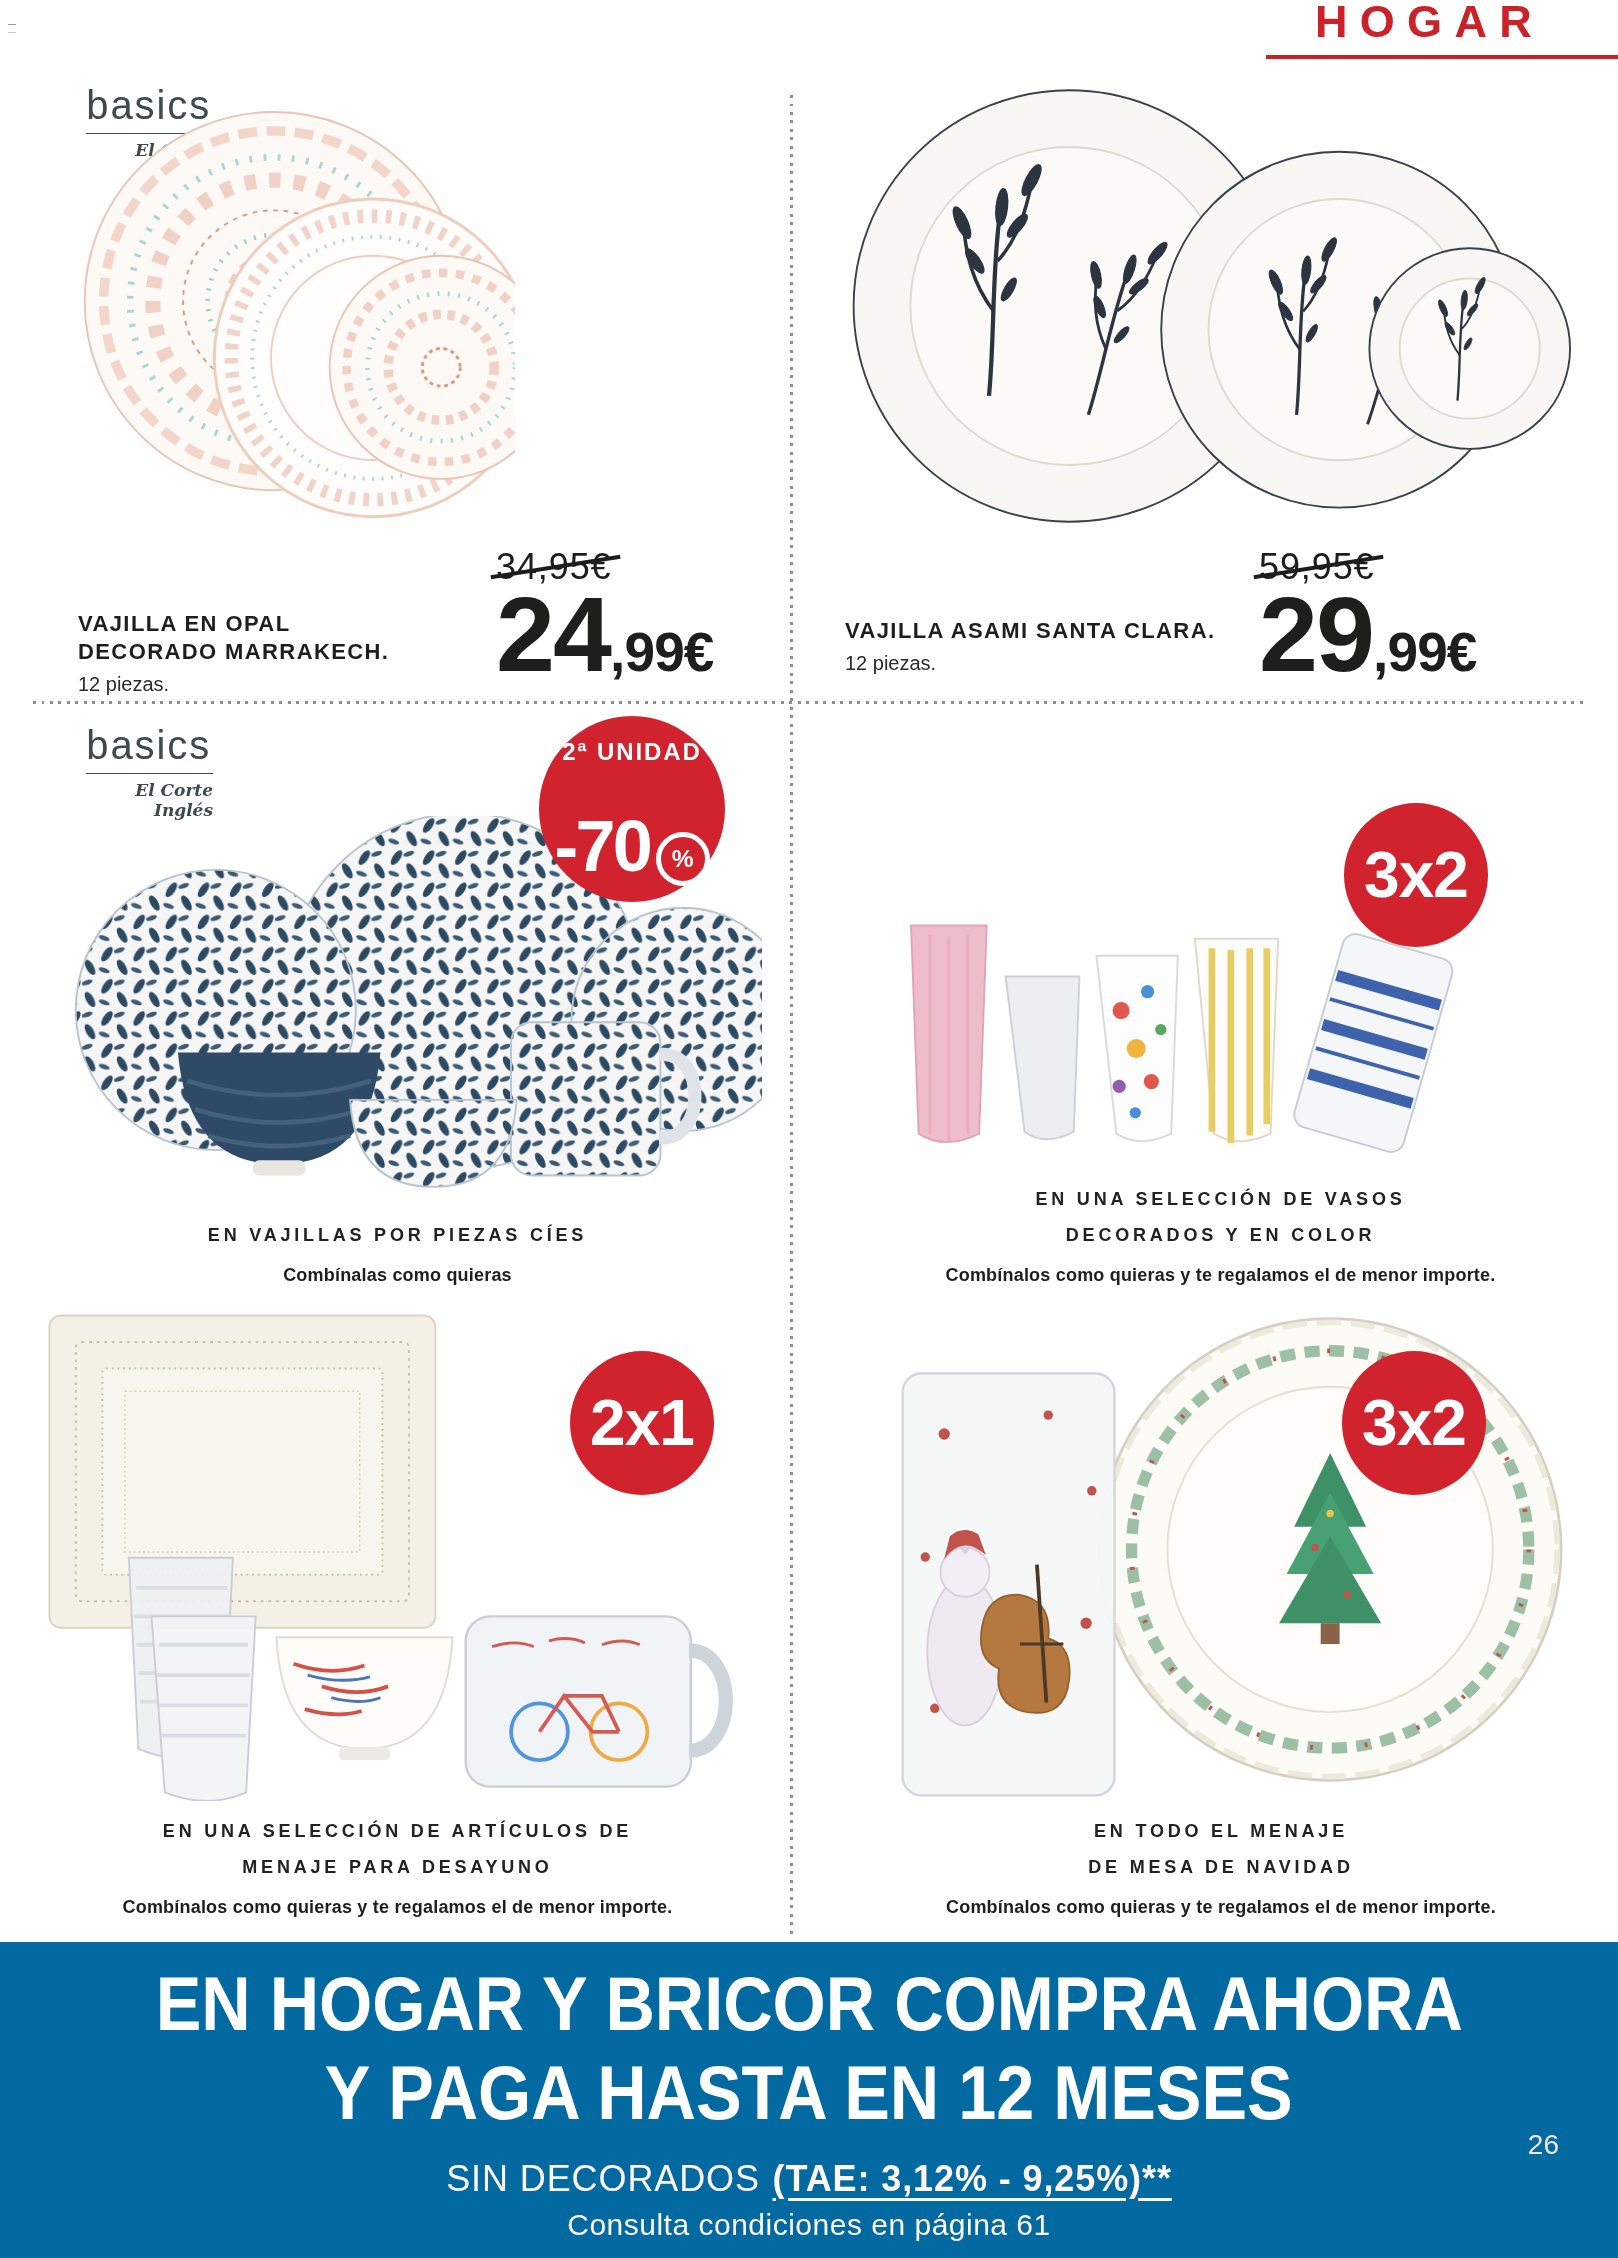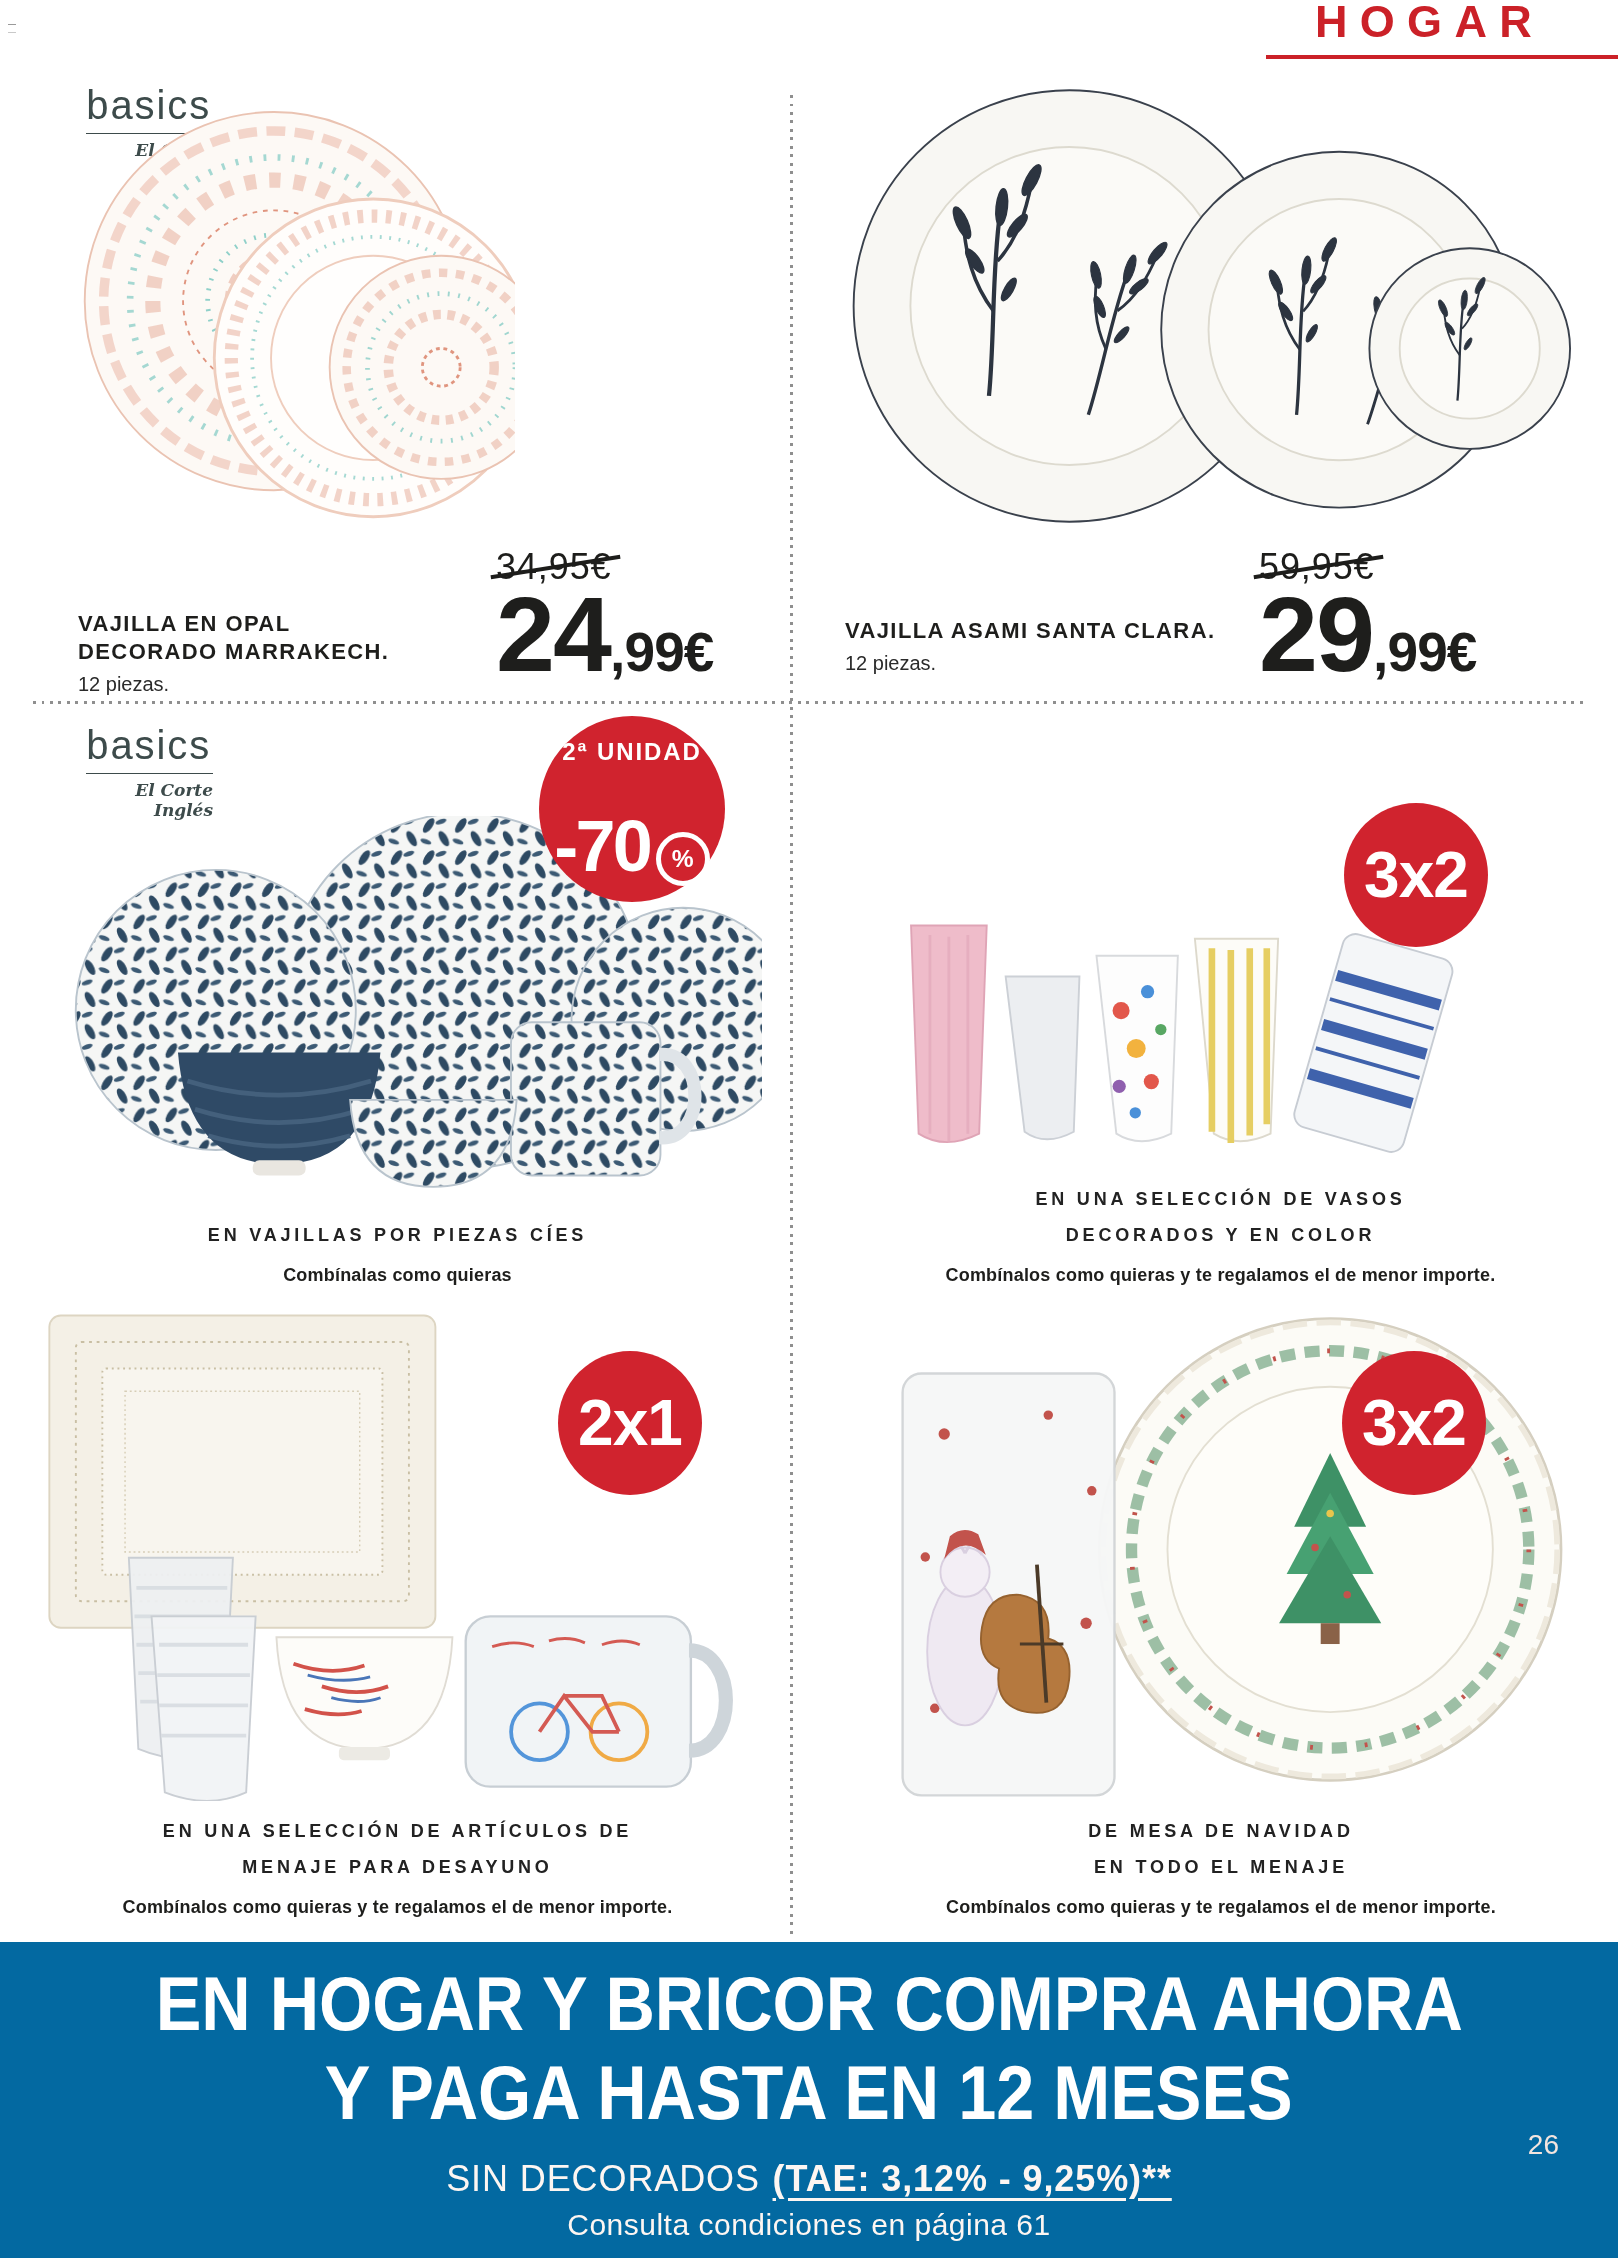--- a/index.html
+++ b/index.html
@@ -51,21 +51,21 @@
   .badge-70{left:539px;top:716px;width:186px;height:186px;}
   .b70-top{font-size:24px;font-weight:700;letter-spacing:1.9px;margin-top:5.7px;}
   .b70-row{display:flex;align-items:center;margin-top:1.9px;}
   .b70-num{font-size:72px;font-weight:800;line-height:.9;letter-spacing:-2.8px;}
   .b70-pct{width:44px;height:44px;margin-left:5.7px;margin-top:24.6px;border:5.7px solid #fff;
            border-radius:50%;display:flex;align-items:center;justify-content:center;}
   .b70-pct span{font-size:24.6px;font-weight:700;}
   .badge-nxn{width:144px;height:144px;}
   .badge-nxn span{font-size:64px;font-weight:800;letter-spacing:-0.9px;}
   .badge-vasos{left:1344px;top:803px;}
-  .badge-desayuno{left:558px;top:1351px;}
+  .badge-desayuno{left:570px;top:1351px;}
   .badge-navidad{left:1342px;top:1351px;}
 
   
   .sec-caption{position:absolute;z-index:2;text-align:center;}
   .sec-title{font-size:18px;font-weight:700;letter-spacing:3.8px;line-height:36px;color:#222;}
   .sec-sub{font-size:18px;font-weight:700;letter-spacing:0.2px;color:#1e1e1c;margin-top:12.3px;}
 
   
   .banner{position:absolute;left:0;right:0;top:1942px;height:316px;background:#0369a1;
           text-align:center;color:#fff;}
@@ -339,22 +339,22 @@
         <path d="M70,262 q20,-26 44,-4 l-8,-22 q-16,-10 -30,2 Z" fill="#c2534c"></path>
         <path d="M128,320 q16,10 0,22 q-16,12 0,22" stroke="#58a763" stroke-width="8" fill="none"></path>
         <path d="M150,300 q34,6 30,46 q26,8 22,44 q-4,40 -44,34 q-36,-6 -30,-46 q-24,-10 -18,-44 q6,-36 40,-34" fill="#b5793f" stroke="#96622f" stroke-width="2"></path>
         <path d="M168,268 L178,414" stroke="#4b3a28" stroke-width="4"></path>
         <path d="M150,352 h46" stroke="#4b3a28" stroke-width="3"></path>
       </g>
     </svg>
   </div>
 
   <div class="sec-caption" style="left:847px;top:1813px;width:748px;">
+    <div class="sec-title">EN TODO EL MENAJE</div>
     <div class="sec-title">DE MESA DE NAVIDAD</div>
-    <div class="sec-title">EN TODO EL MENAJE</div>
     <div class="sec-sub">Combínalos como quieras y te regalamos el de menor importe.</div>
   </div>
 
   <div class="banner">
     <div class="bl1"><span>EN HOGAR Y BRICOR COMPRA AHORA</span></div>
     <div class="bl1"><span>Y PAGA HASTA EN 12 MESES</span></div>
     <div class="bl3">
       <span class="l3a">SIN DECORADOS</span><span class="l3b">(TAE: 3,12% - 9,25%)**</span>
     </div>
     <div class="bl4">Consulta condiciones en página 61</div>

